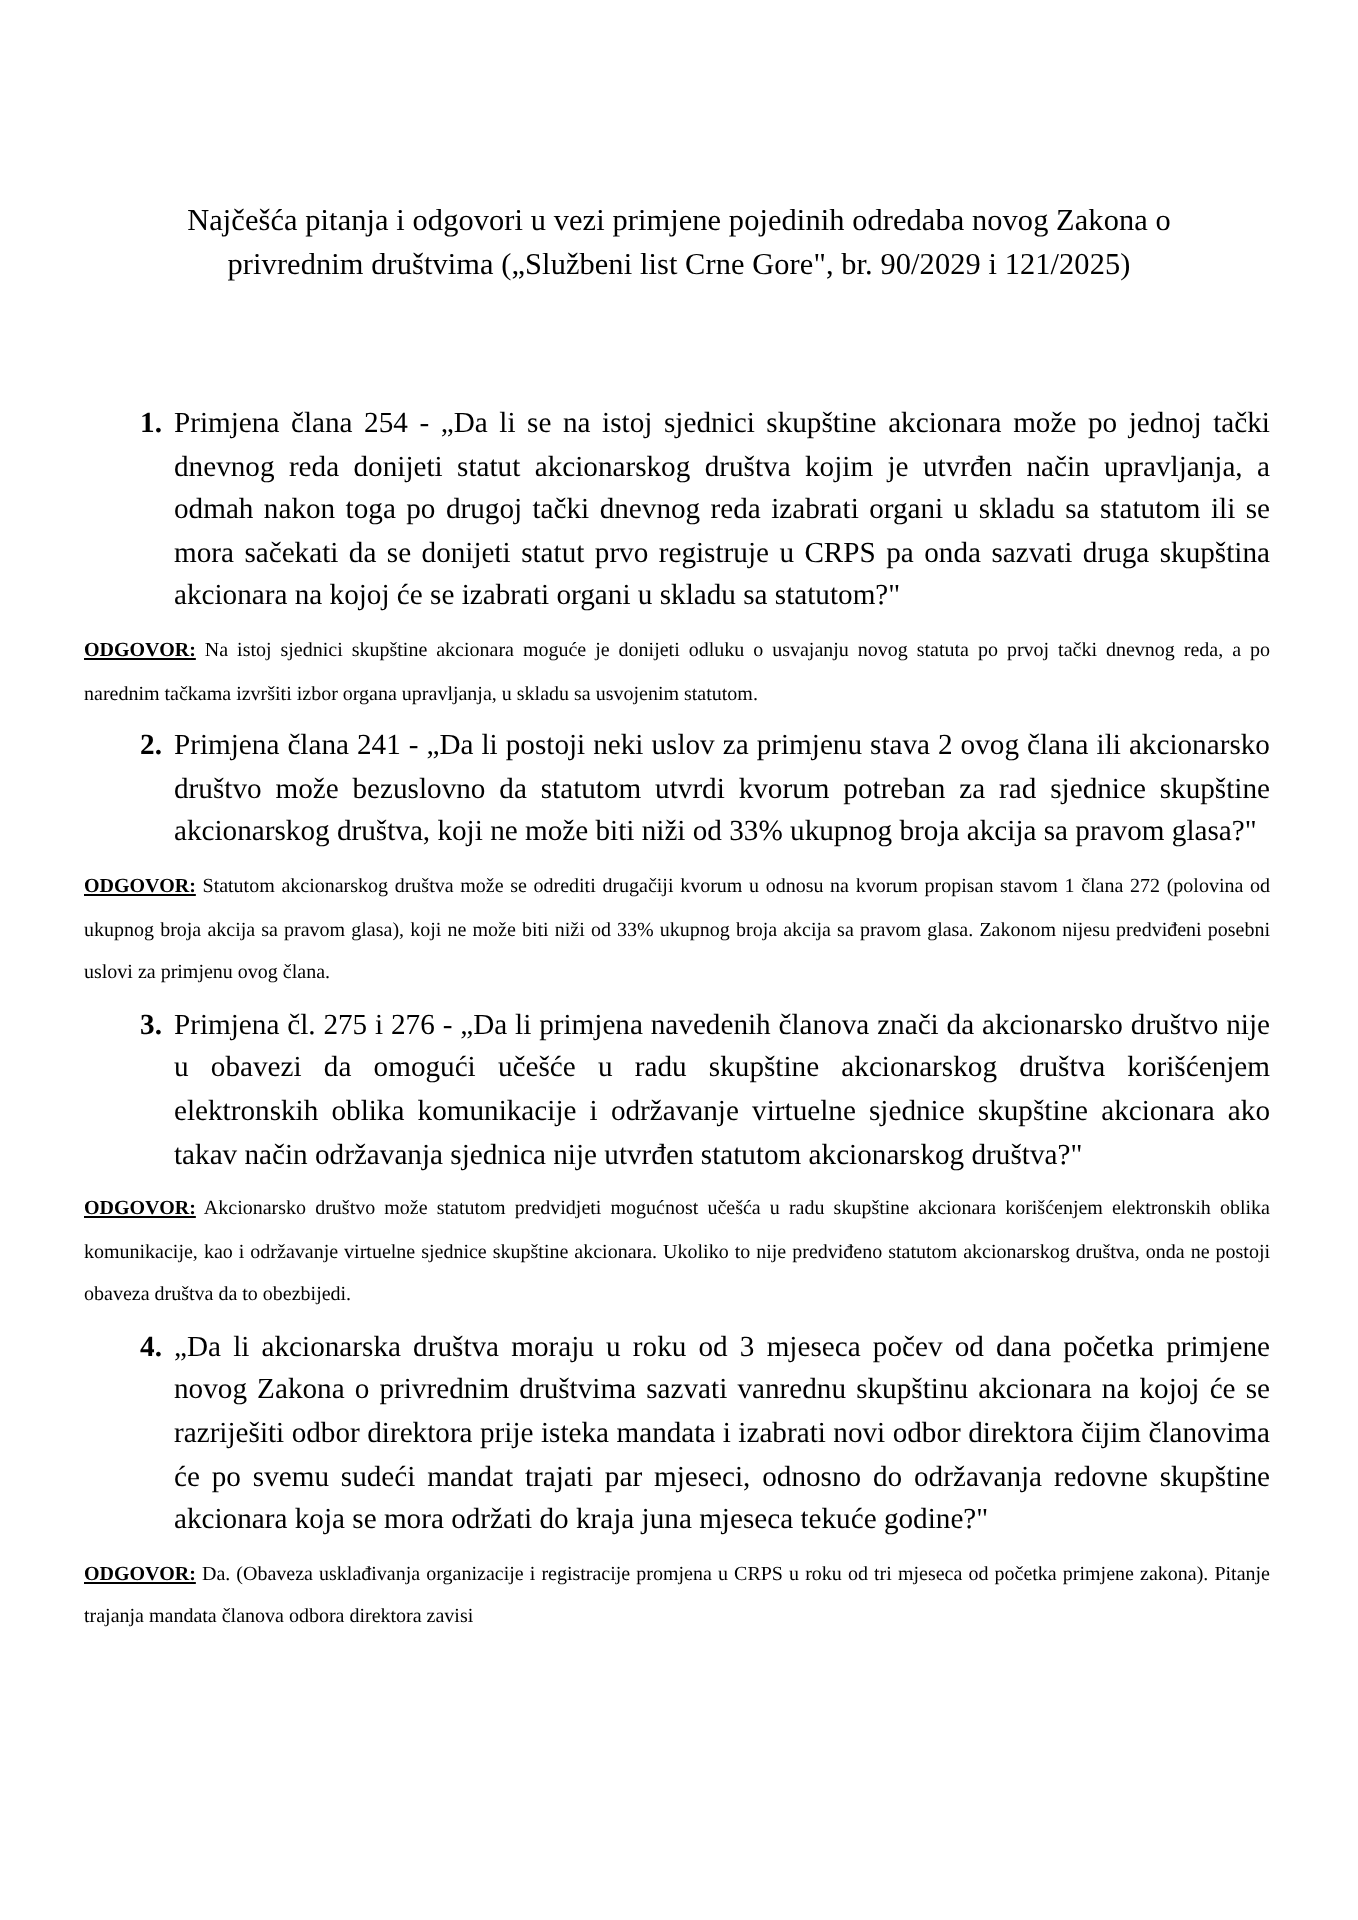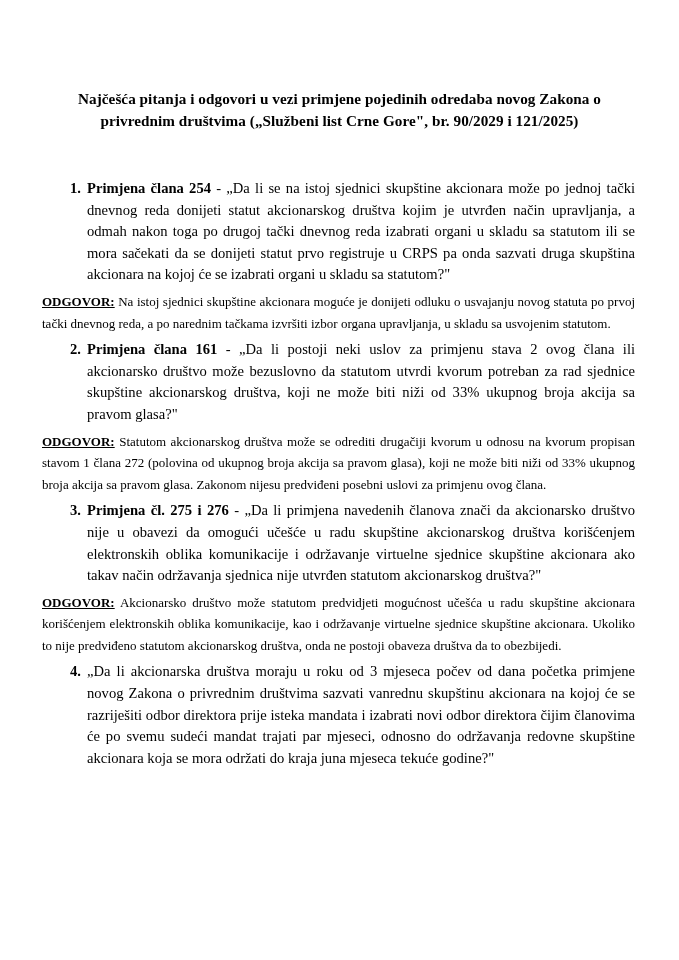--- a/index.html
+++ b/index.html
@@ -18,25 +18,25 @@
   }
   .page {
     width: 679px;
     height: 960px;
     position: relative;
     background: #ffffff;
     box-sizing: border-box;
     padding: 0;
   }
   .doc-title {
-    margin: 0;
+    margin: 12px;
     padding: 88px 62px 0 62px;
     font-size: 15.2px;
     line-height: 22px;
-    font-weight: bold;
+    font-weight: normal;
     text-align: center;
     letter-spacing: 0.05px;
   }
   .title-line {
     display: block;
   }
   .content {
     padding: 0 44px 0 42px;
   }
   .spacer-after-title {
@@ -63,35 +63,35 @@
     position: absolute;
     left: 19px;
     top: 0;
     width: 20px;
     text-align: right;
     font-weight: bold;
     font-size: 14.6px;
     line-height: 21.6px;
   }
   .q-head {
-    font-weight: bold;
+    font-weight: normal;
     margin-top: 24px;
   }
   .q-body {
     font-weight: normal;
   }
   .bold-inline {
     font-weight: normal;
   }
 
   
   p.answer {
     margin: 0;
     padding: 0;
-    font-size: 13px;
+    font-size: 10px;
     line-height: 21.6px;
     text-align: justify;
     text-justify: inter-word;
     hyphens: none;
   }
   .answer-label {
     font-weight: bold;
     text-decoration: underline;
     text-underline-offset: 1px;
   }
@@ -121,37 +121,40 @@
       <li class="qa-item">
         <span class="q-number">1.</span><span class="q-head">Primjena člana 254</span><span class="q-body"> - </span><span class="q-body">„Da li se na istoj sjednici skupštine akcionara može po jednoj tački dnevnog reda donijeti statut akcionarskog društva kojim je utvrđen način upravljanja, a odmah nakon toga po drugoj tački dnevnog reda izabrati organi u skladu sa statutom ili se mora sačekati da se donijeti statut prvo registruje u CRPS pa onda sazvati druga skupština akcionara na kojoj će se izabrati organi u skladu sa statutom?"</span>
       </li>
       <div class="gap-q-to-a"></div>
       <p class="answer">
         <span class="answer-label">ODGOVOR:</span><span> Na istoj sjednici skupštine akcionara moguće je donijeti odluku o usvajanju novog statuta po prvoj tački dnevnog reda, a po narednim tačkama izvršiti izbor organa upravljanja, u skladu sa usvojenim statutom.</span>
       </p>
       <div class="gap-a-to-q"></div>
 
       <li class="qa-item">
-        <span class="q-number">2.</span><span class="q-head">Primjena člana 161</span><span class="q-body"> - </span><span class="q-body">„Da li postoji neki uslov za primjenu stava 2 ovog člana ili akcionarsko društvo može bezuslovno da statutom utvrdi kvorum potreban za rad sjednice skupštine akcionarskog društva, koji ne može biti niži od 33% ukupnog broja akcija sa pravom glasa?"</span>
+        <span class="q-number">2.</span><span class="q-head">Primjena člana 241</span><span class="q-body"> - </span><span class="q-body">„Da li postoji neki uslov za primjenu stava 2 ovog člana ili akcionarsko društvo može bezuslovno da statutom utvrdi kvorum potreban za rad sjednice skupštine akcionarskog društva, koji ne može biti niži od 33% ukupnog broja akcija sa pravom glasa?"</span>
       </li>
       <div class="gap-q-to-a"></div>
       <p class="answer">
         <span class="answer-label">ODGOVOR:</span><span> Statutom akcionarskog društva može se odrediti drugačiji kvorum u odnosu na kvorum propisan stavom 1 člana 272 (polovina od ukupnog broja akcija sa pravom glasa), koji ne može biti niži od 33% ukupnog broja akcija sa pravom glasa. Zakonom nijesu predviđeni posebni uslovi za primjenu ovog člana.</span>
       </p>
       <div class="gap-a-to-q"></div>
 
       <li class="qa-item">
         <span class="q-number">3.</span><span class="q-head">Primjena čl. 275 i 276</span><span class="q-body"> - </span><span class="q-body">„Da li primjena navedenih članova znači da akcionarsko društvo nije u obavezi da omogući učešće u radu skupštine akcionarskog društva korišćenjem elektronskih oblika komunikacije i održavanje virtuelne sjednice skupštine akcionara ako takav način održavanja sjednica nije utvrđen statutom akcionarskog društva?"</span>
       </li>
       <div class="gap-q-to-a"></div>
       <p class="answer">
         <span class="answer-label">ODGOVOR:</span><span> Akcionarsko društvo može statutom predvidjeti mogućnost učešća u radu skupštine akcionara korišćenjem elektronskih oblika komunikacije, kao i održavanje virtuelne sjednice skupštine akcionara. Ukoliko to nije predviđeno statutom akcionarskog društva, onda ne postoji obaveza društva da to obezbijedi.</span>
       </p>
       <div class="gap-a-to-q"></div>
 
       <li class="qa-item">
         <span class="q-number">4.</span><span class="q-body">„Da li akcionarska društva moraju </span><span class="bold-inline">u roku od 3 mjeseca</span><span class="q-body"> počev od dana početka primjene novog Zakona o privrednim društvima sazvati vanrednu skupštinu akcionara na kojoj će se razriješiti odbor direktora prije isteka mandata i izabrati novi odbor direktora čijim članovima će po svemu sudeći mandat trajati par mjeseci, odnosno do održavanja redovne skupštine akcionara koja se mora održati do kraja juna mjeseca tekuće godine?"</span>
       </li>
       <div class="gap-q-to-a"></div>
+      <p class="answer">
+        <span class="answer-label">ODGOVOR:</span><span> Da. (Obaveza usklađivanja organizacije i registracije promjena u CRPS u roku od tri mjeseca od početka primjene zakona). Pitanje trajanja mandata članova odbora direktora zavisi</span>
+      </p>
 
     </ol>
   </div>
 </div>
 
 </body></html>

